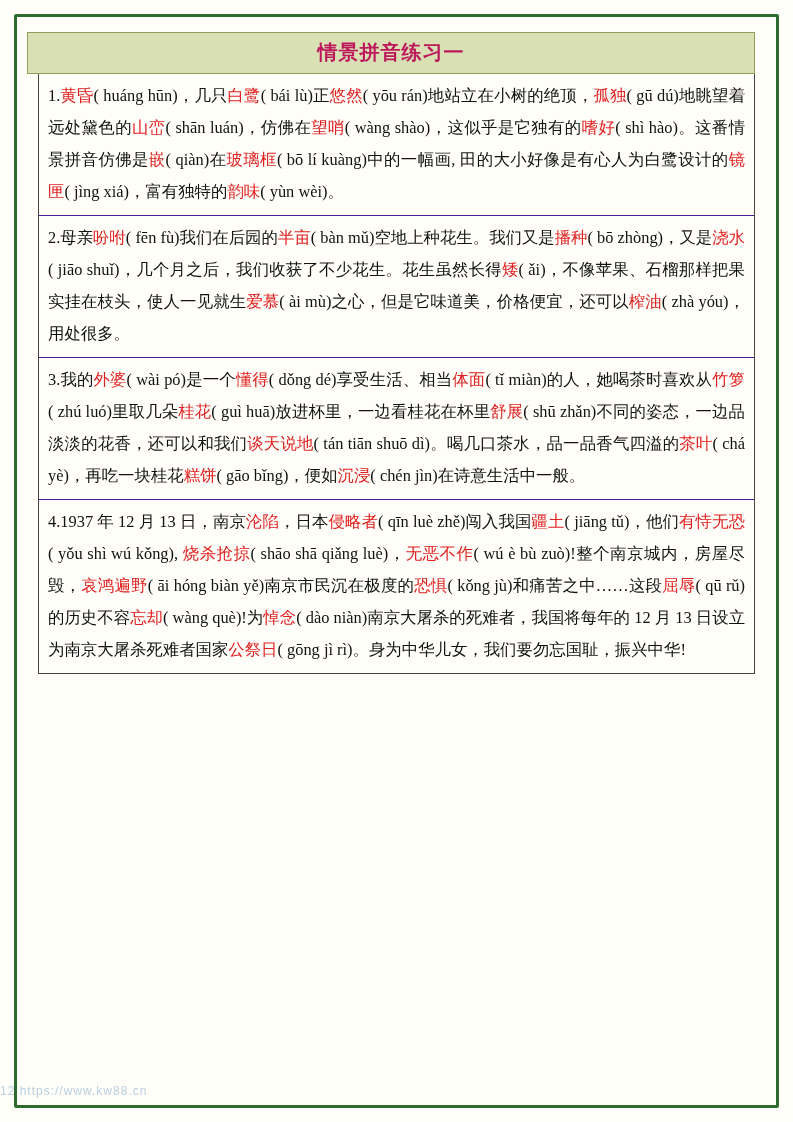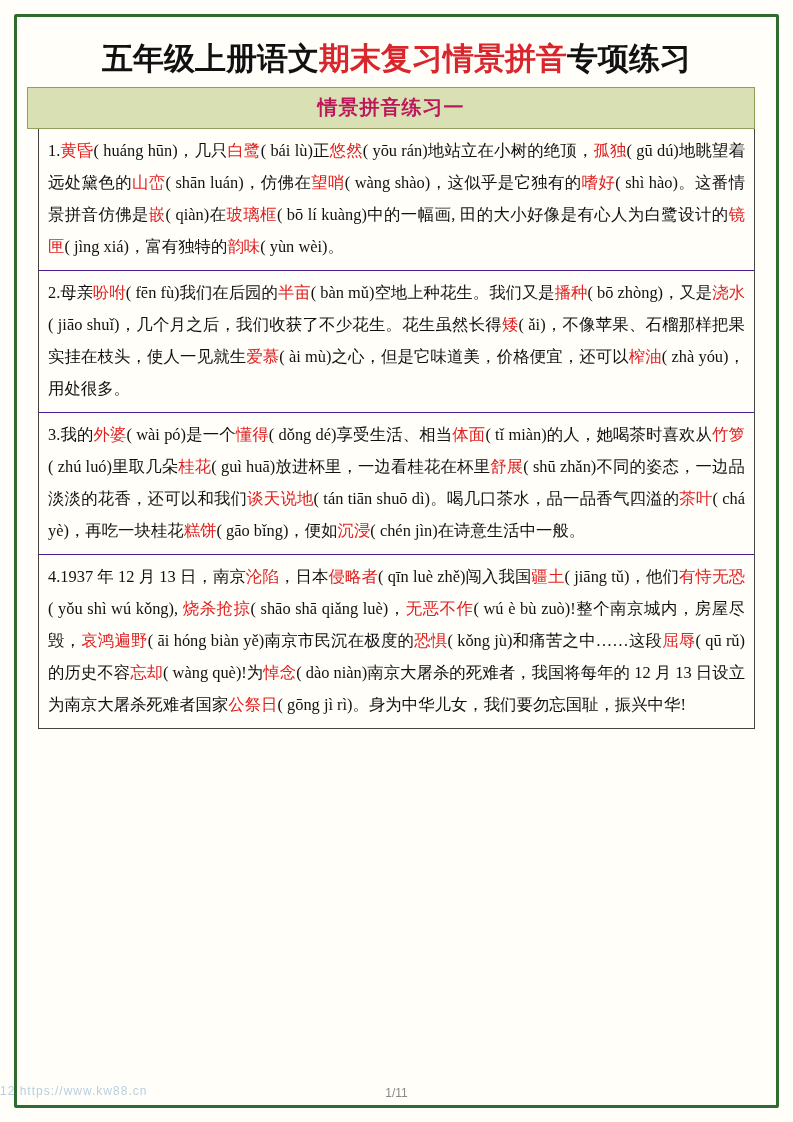--- a/index.html
+++ b/index.html
@@ -96,28 +96,24 @@
     font-size: 12px;
     font-family: "Liberation Sans", sans-serif;
   }
 </style>
 </head>
 <body>
 
 <div class="page">
   <div class="page-border"></div>
 
-  <h1 class="title">
-    <span class="black">五年级上册语文</span><span class="red">期末复习情景拼音</span><span class="black">专项练习</span>
-  </h1>
 
   <div class="section-head">情景拼音练习一</div>
 
   <div class="table" id="rows">
       <div class="row"><span class="py">1.</span><span class="r">黄昏</span><span class="py">( huáng hūn)，几只</span><span class="r">白鹭</span><span class="py">( bái lù)正</span><span class="r">悠然</span><span class="py">( yōu rán)地站立在小树的绝顶，</span><span class="r">孤独</span><span class="py">( gū dú)地眺望着远处黛色的</span><span class="r">山峦</span><span class="py">( shān luán)，仿佛在</span><span class="r">望哨</span><span class="py">( wàng shào)，这似乎是它独有的</span><span class="r">嗜好</span><span class="py">( shì hào)。这番情景拼音仿佛是</span><span class="r">嵌</span><span class="py">( qiàn)在</span><span class="r">玻璃框</span><span class="py">( bō lí kuàng)中的一幅画, 田的大小好像是有心人为白鹭设计的</span><span class="r">镜匣</span><span class="py">( jìng xiá)，富有独特的</span><span class="r">韵味</span><span class="py">( yùn wèi)。</span></div>
       <div class="row"><span class="py">2.母亲</span><span class="r">吩咐</span><span class="py">( fēn fù)我们在后园的</span><span class="r">半亩</span><span class="py">( bàn mǔ)空地上种花生。我们又是</span><span class="r">播种</span><span class="py">( bō zhòng)，又是</span><span class="r">浇水</span><span class="py">( jiāo shuǐ)，几个月之后，我们收获了不少花生。花生虽然长得</span><span class="r">矮</span><span class="py">( ǎi)，不像苹果、石榴那样把果实挂在枝头，使人一见就生</span><span class="r">爱慕</span><span class="py">( ài mù)之心，但是它味道美，价格便宜，还可以</span><span class="r">榨油</span><span class="py">( zhà yóu)，用处很多。</span></div>
       <div class="row"><span class="py">3.我的</span><span class="r">外婆</span><span class="py">( wài pó)是一个</span><span class="r">懂得</span><span class="py">( dǒng dé)享受生活、相当</span><span class="r">体面</span><span class="py">( tǐ miàn)的人，她喝茶时喜欢从</span><span class="r">竹箩</span><span class="py">( zhú luó)里取几朵</span><span class="r">桂花</span><span class="py">( guì huā)放进杯里，一边看桂花在杯里</span><span class="r">舒展</span><span class="py">( shū zhǎn)不同的姿态，一边品淡淡的花香，还可以和我们</span><span class="r">谈天说地</span><span class="py">( tán tiān shuō dì)。喝几口茶水，品一品香气四溢的</span><span class="r">茶叶</span><span class="py">( chá yè)，再吃一块桂花</span><span class="r">糕饼</span><span class="py">( gāo bǐng)，便如</span><span class="r">沉浸</span><span class="py">( chén jìn)在诗意生活中一般。</span></div>
       <div class="row"><span class="py">4.1937 年 12 月 13 日，南京</span><span class="r">沦陷</span><span class="py">，日本</span><span class="r">侵略者</span><span class="py">( qīn luè zhě)闯入我国</span><span class="r">疆土</span><span class="py">( jiāng tǔ)，他们</span><span class="r">有恃无恐</span><span class="py">( yǒu shì wú kǒng), </span><span class="r">烧杀抢掠</span><span class="py">( shāo shā qiǎng luè)，</span><span class="r">无恶不作</span><span class="py">( wú è bù zuò)!整个南京城内，房屋尽毁，</span><span class="r">哀鸿遍野</span><span class="py">( āi hóng biàn yě)南京市民沉在极度的</span><span class="r">恐惧</span><span class="py">( kǒng jù)和痛苦之中……这段</span><span class="r">屈辱</span><span class="py">( qū rǔ)的历史不容</span><span class="r">忘却</span><span class="py">( wàng què)!为</span><span class="r">悼念</span><span class="py">( dào niàn)南京大屠杀的死难者，我国将每年的 12 月 13 日设立为南京大屠杀死难者国家</span><span class="r">公祭日</span><span class="py">( gōng jì rì)。身为中华儿女，我们要勿忘国耻，振兴中华!</span></div>
     </div>
 
-  <div class="page-num">1/11</div>
   <div class="watermark">12 https://www.kw88.cn</div>
 </div>
 
 </body></html>

